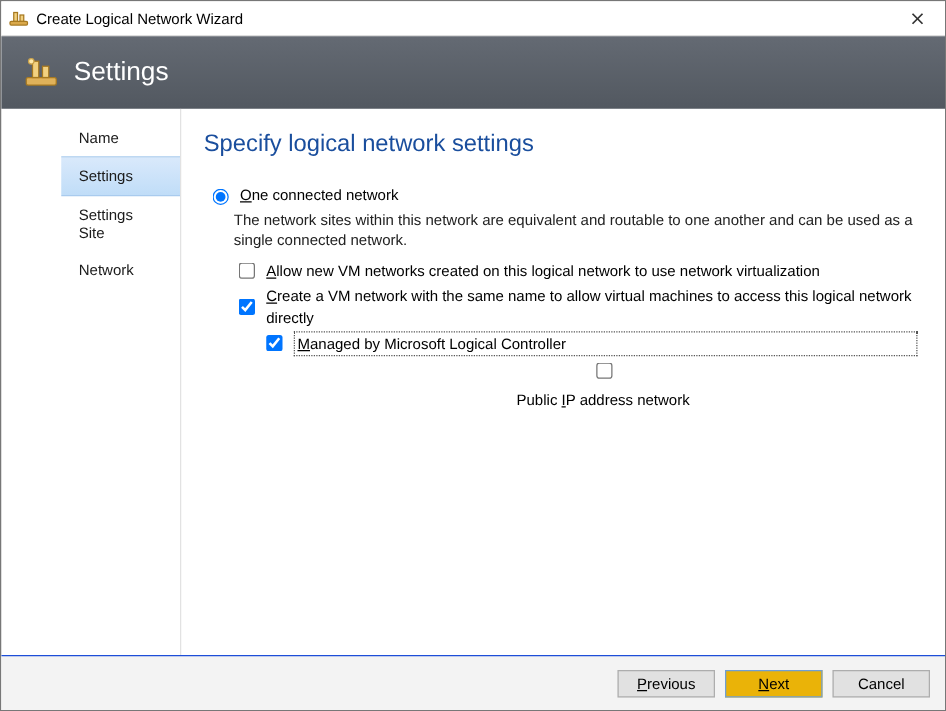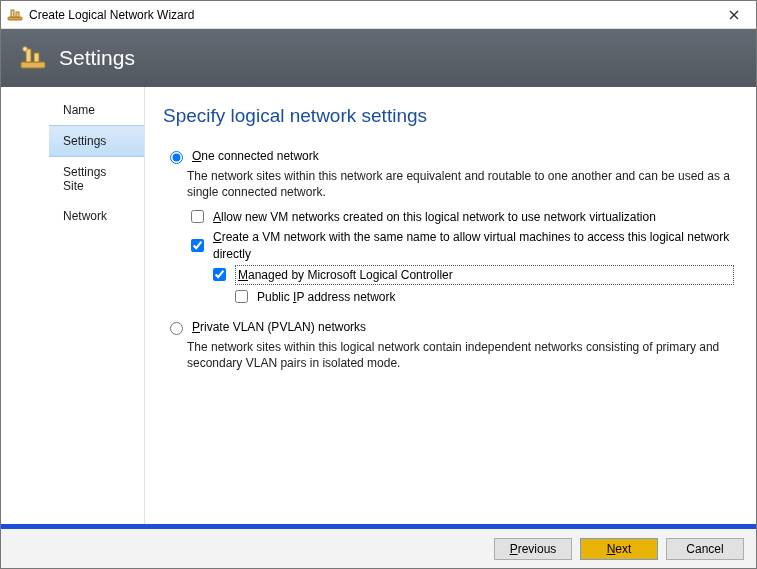--- a/index.html
+++ b/index.html
@@ -96,31 +96,31 @@
     margin: 4px 0 8px 22px;
     line-height: 1.35;
     color: #222;
   }
   .check-row {
     display: flex; align-items: center; gap: 6px;
     margin: 3px 0 3px 22px;
     line-height: 1.35;
   }
   .check-row.nested { margin-left: 44px; }
-  .check-row.nested2 { margin-left: 66px;}
+  .check-row.nested2 { margin-left: 66px; flex-direction: column;}
   .check-row input[type=checkbox]{ margin-top:2px;}
   .focus-box {
     border: 1px dotted #555;
     padding: 1px 2px;
     display: inline-block;
   }
   .underline { text-decoration: underline; }
   
   .footer {
-    border-top: 5px solid #1d4ed8;
+    border-top: 1px solid #1d4ed8;
     height: 44px;
     display: flex;
     justify-content: flex-end;
     align-items: center;
     gap: 8px;
     padding-right: 12px;
     background: #f3f3f3;
   }
   .btn {
     min-width: 78px;
@@ -203,27 +203,20 @@
       </div>
       <div class="check-row nested2">
         <input type="checkbox" style="">
         <label><span>Public </span><span class="underline">I</span><span>P address network</span></label>
       </div>
     </div>
 
     <div class="radio-block">
     </div>
 
-    <div class="radio-block">
-      <div class="radio-row">
-        <input type="radio" style="">
-        <label class="radio-label"><span class="underline">P</span><span>rivate VLAN (PVLAN) networks</span></label>
-      </div>
-      <div class="radio-desc">The network sites within this logical network contain independent networks consisting of primary and secondary VLAN pairs in isolated mode.</div>
-    </div>
 
   </div>
 </div>
 
 <div class="footer">
   <button class="btn"><span class="underline">P</span><span>revious</span></button>
   <button class="btn default"><span class="underline">N</span><span>ext</span></button>
   <button class="btn">Cancel</button>
 </div>
 

